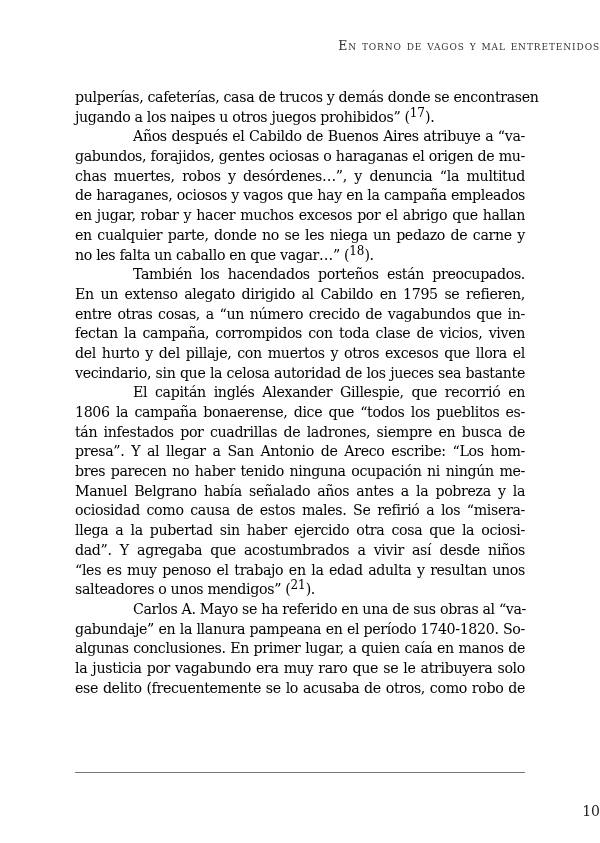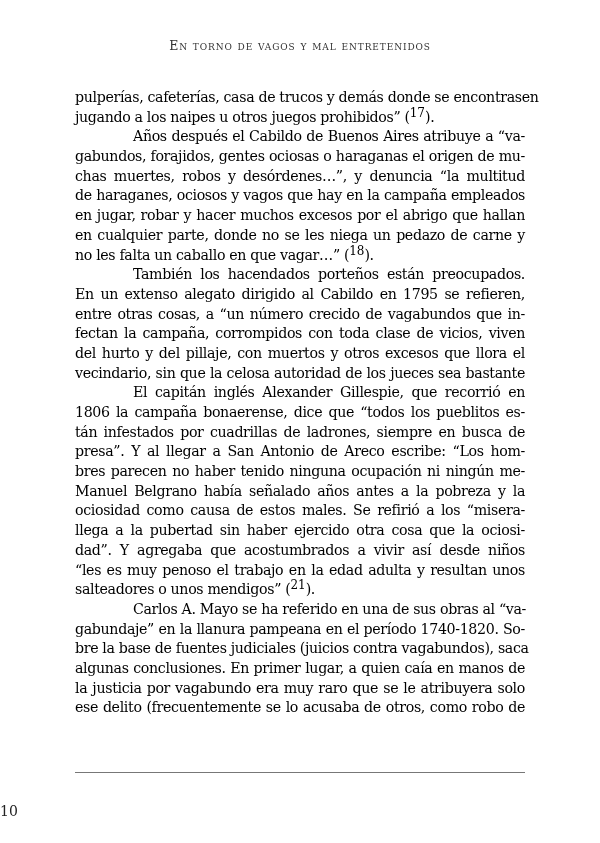--- a/index.html
+++ b/index.html
@@ -1,19 +1,19 @@
 <!DOCTYPE html>
 <html><head>
   <meta charset="utf-8">
   <style>
     html, body { margin: 0; padding: 0; background: #ffffff; }
     body { width: 600px; height: 843px; position: relative; overflow: hidden; }
     .running-head {
       position: absolute; top: 38px; left: 0; width: 600px;
-      text-align: center;
+      text-align: right;
       font-family: "DejaVu Serif", serif;
       font-variant: small-caps;
       font-size: 12.5px; letter-spacing: 0.9px;
       color: #333;
     }
     .body-text {
       position: absolute; top: 88px; left: 75px; width: 450px;
       font-family: "DejaVu Serif", serif;
       font-size: 14.2px; line-height: 19.7px;
       color: #000000;
@@ -26,21 +26,21 @@
     .body-text .line.last { text-align-last: left; }
     .body-text .line.indent { padding-left: 58px; }
     .body-text .line .txt { letter-spacing: -0.35px; }
     sup { font-size: 12px; vertical-align: 5px; line-height: 0; }
     .rule {
       position: absolute; top: 772px; left: 75px; width: 450px;
       height: 1px; background: #777;
     }
     .folio {
       position: absolute; top: 803px; left: 0; width: 600px;
-      text-align: left;
+      text-align: right;
       font-family: "DejaVu Serif", serif;
       font-size: 14px; color: #222;
     }
   </style>
 </head>
 <body>
 
 <div class="running-head">En torno de vagos y mal entretenidos</div>
 
 <div class="body-text" id="body-text">
@@ -65,21 +65,20 @@
     <div class="line"><span class="txt">presa”. Y al llegar a San Antonio de Areco escribe: “Los hom-</span></div>
     <div class="line"><span class="txt">bres parecen no haber tenido ninguna ocupación ni ningún me-</span></div>
     <div class="line"><span class="txt">Manuel Belgrano había señalado años antes a la pobreza y la</span></div>
     <div class="line"><span class="txt">ociosidad como causa de estos males. Se refirió a los “misera-</span></div>
     <div class="line"><span class="txt">llega a la pubertad sin haber ejercido otra cosa que la ociosi-</span></div>
     <div class="line"><span class="txt">dad”. Y agregaba que acostumbrados a vivir así desde niños</span></div>
     <div class="line"><span class="txt">“les es muy penoso el trabajo en la edad adulta y resultan unos</span></div>
     <div class="line last"><span class="txt">salteadores o unos mendigos” (</span><sup>21</sup><span class="txt">).</span></div>
     <div class="line indent"><span class="txt">Carlos A. Mayo se ha referido en una de sus obras al “va-</span></div>
     <div class="line"><span class="txt">gabundaje” en la llanura pampeana en el período 1740-1820. So-</span></div>
-    <div class="line"><span class="txt">bre la base de fuentes judiciales (juicios contra vagabundos), saca</span></div>
     <div class="line"><span class="txt">algunas conclusiones. En primer lugar, a quien caía en manos de</span></div>
     <div class="line"><span class="txt">la justicia por vagabundo era muy raro que se le atribuyera solo</span></div>
     <div class="line"><span class="txt">ese delito (frecuentemente se lo acusaba de otros, como robo de</span></div>
   </div>
 
 <div class="rule"></div>
 
 <div class="folio">10</div>
 
 </body></html>

